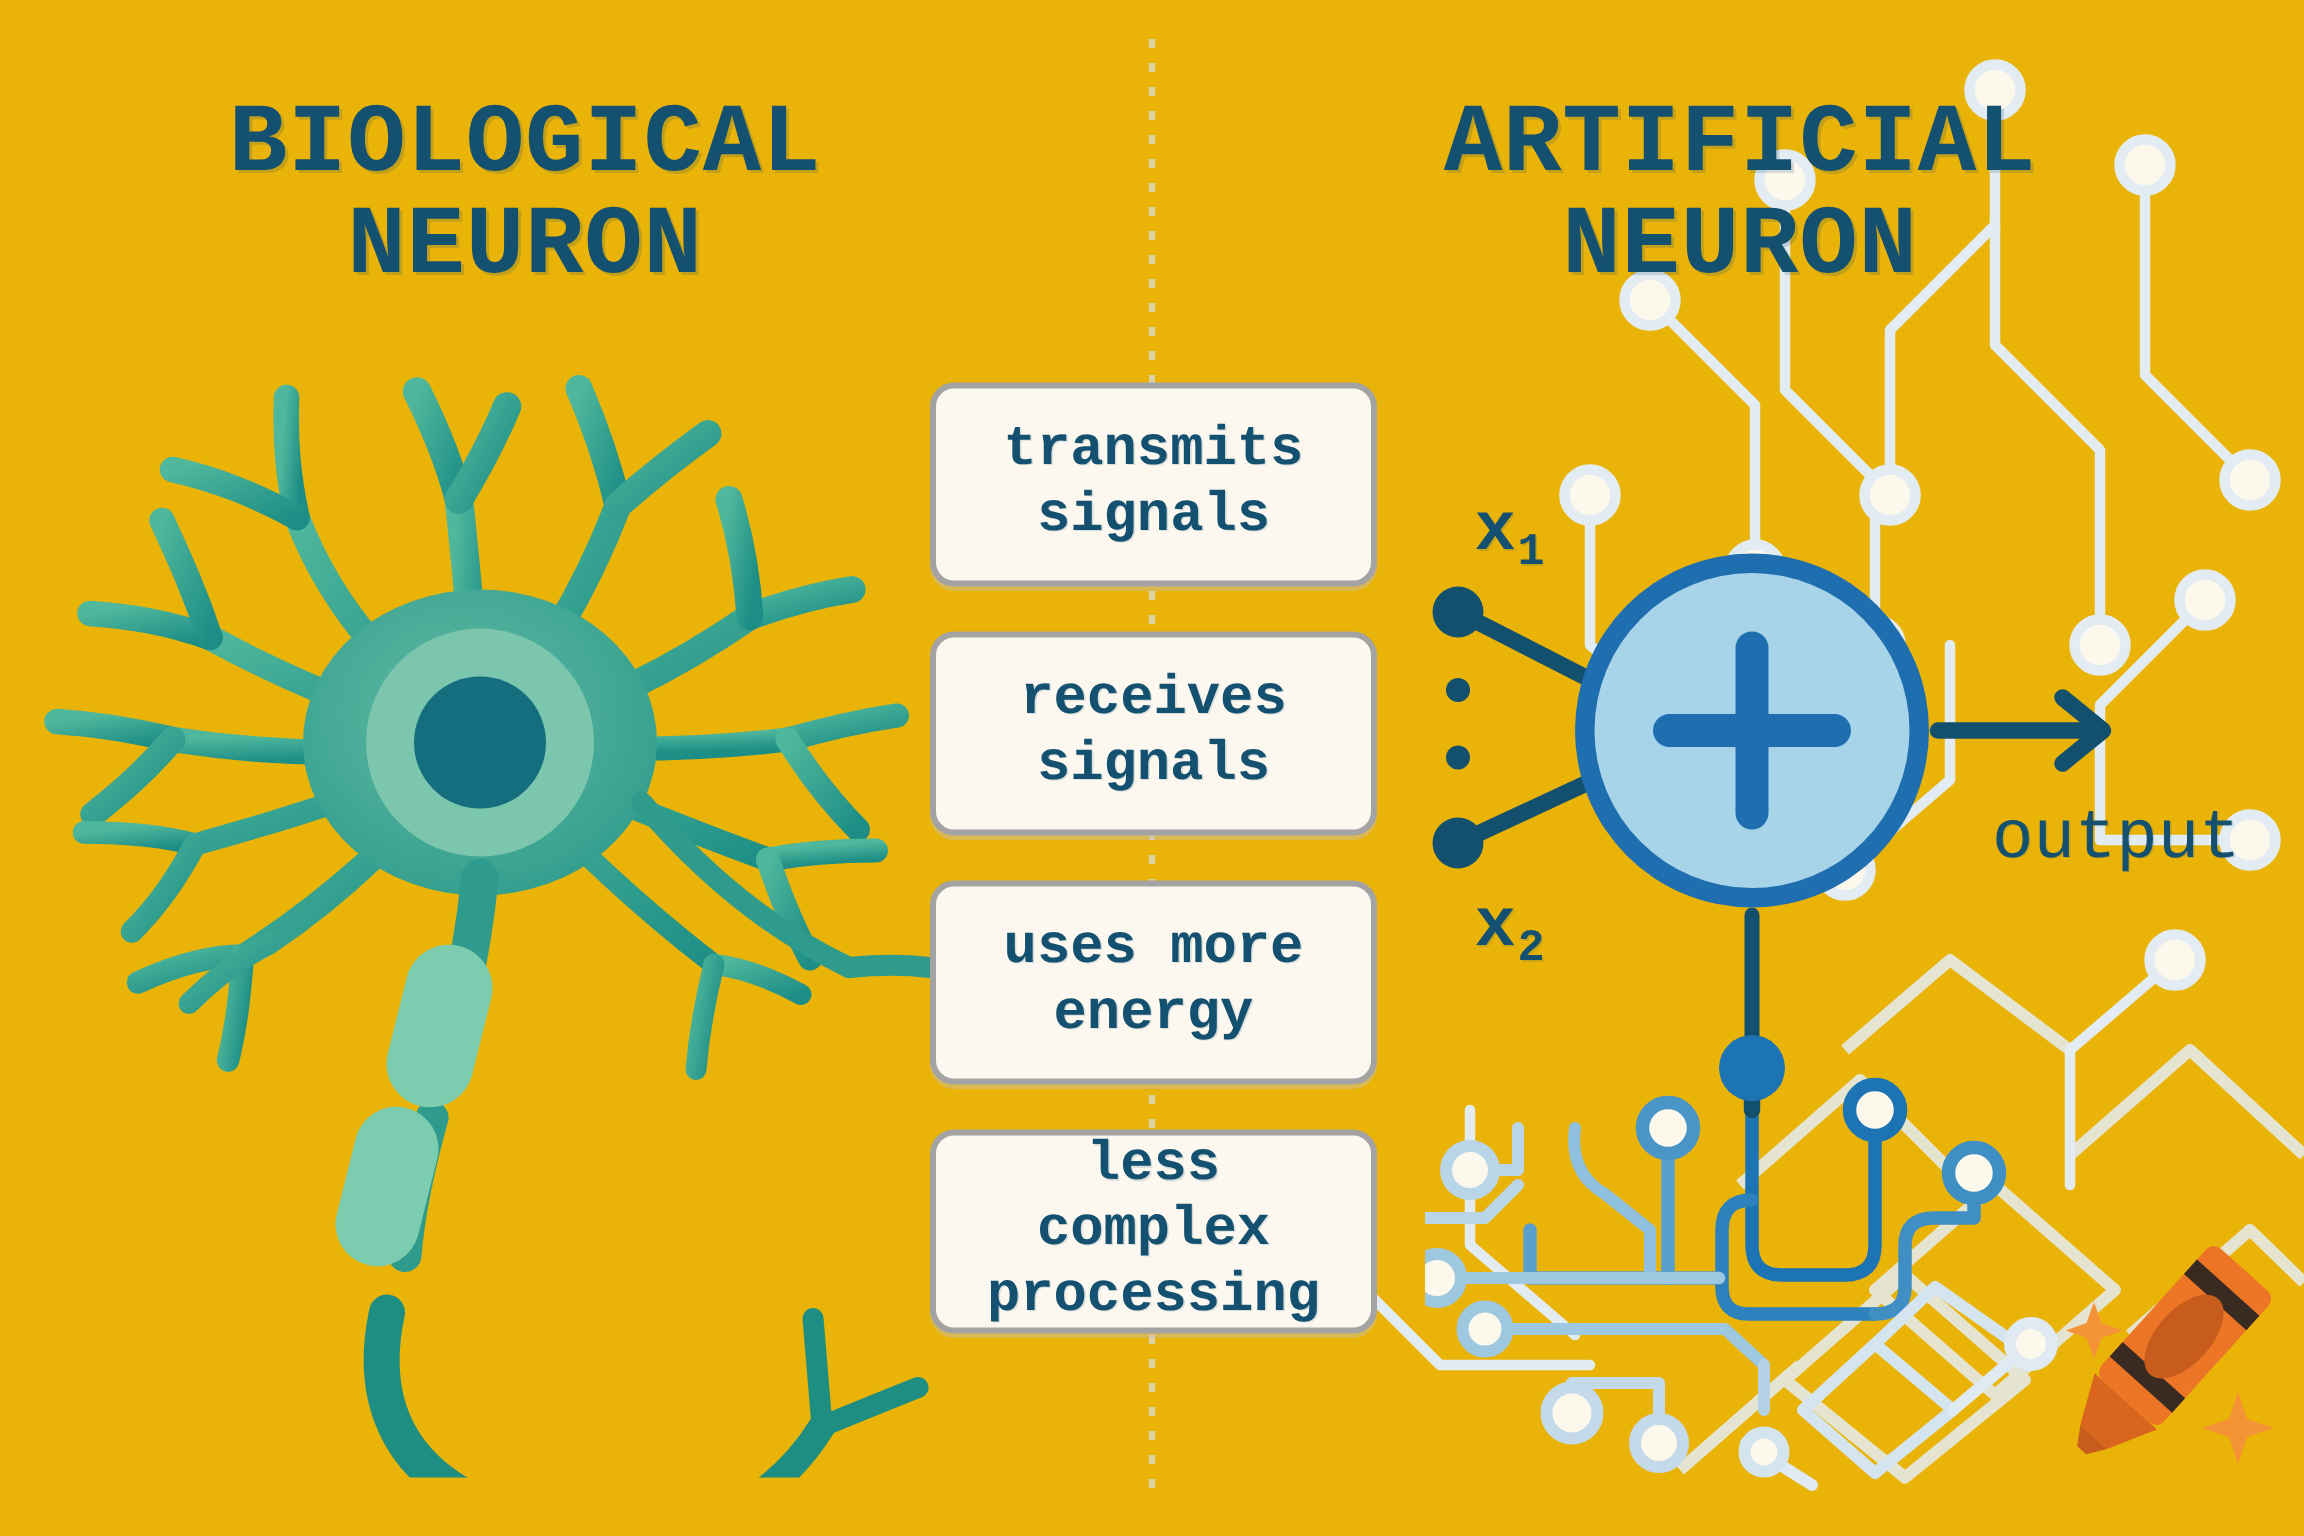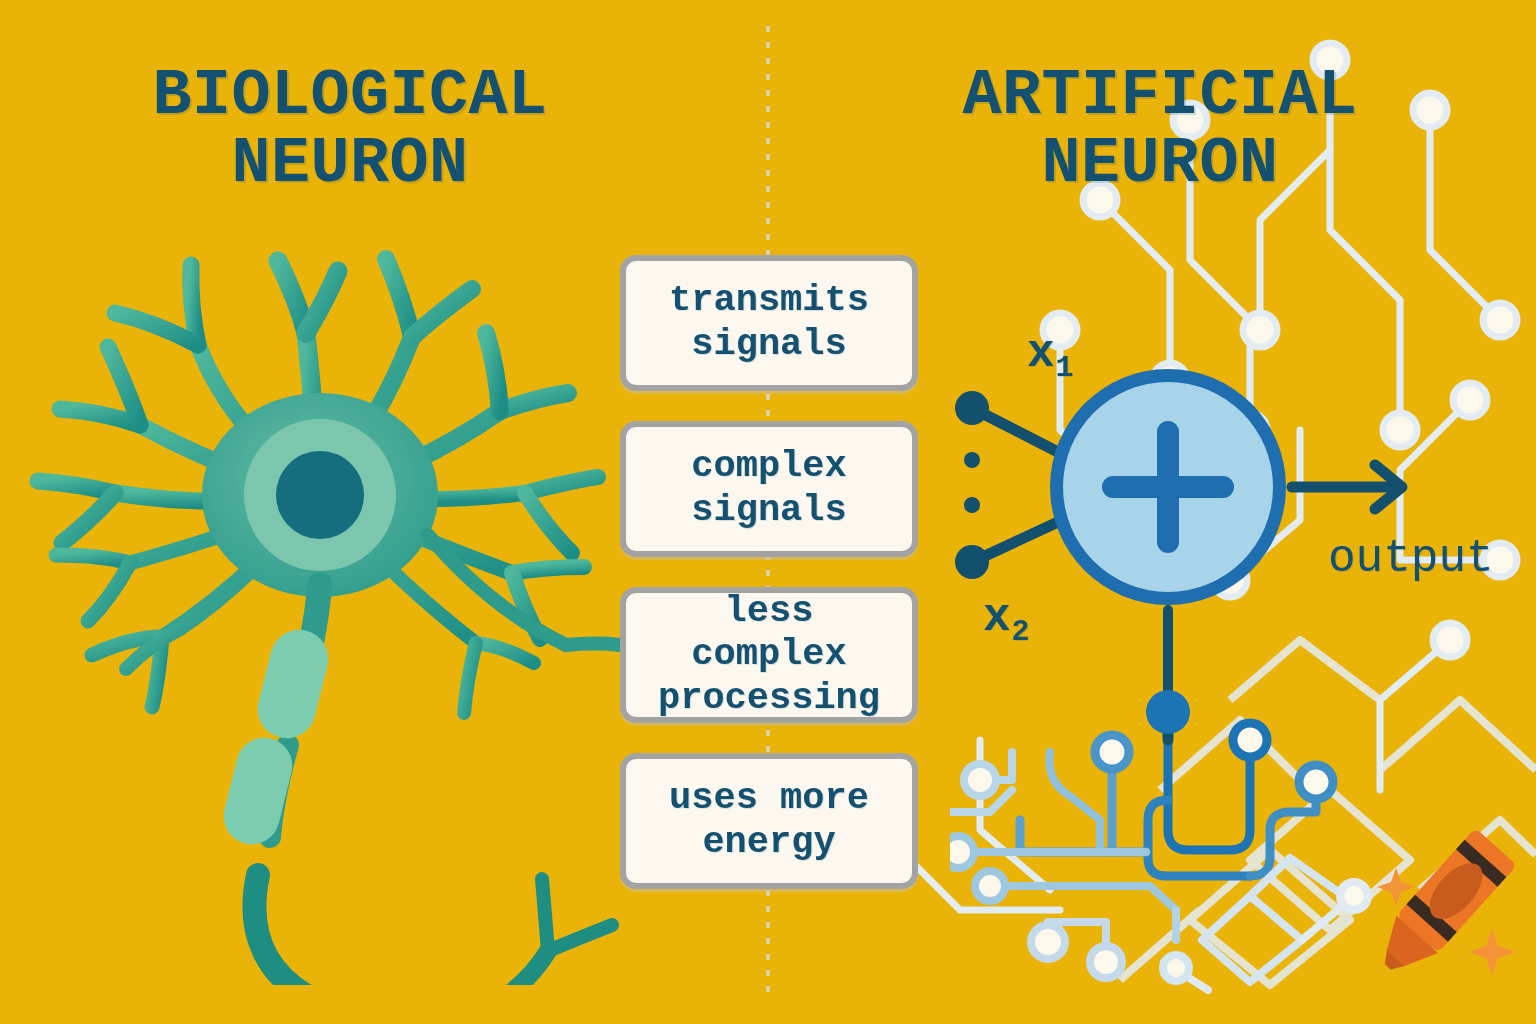--- a/index.html
+++ b/index.html
@@ -58,21 +58,21 @@
     top: 255px;
     width: 298px;
     display: flex;
     flex-direction: column;
     gap: 30px;
   }
   .cmp-box {
     box-sizing: border-box;
     width: 298px;
     height: 136px;
-    border: 6px solid #a3a3a3;
+    border: 4px solid #a3a3a3;
     border-radius: 16px;
     background: #fcf8ef;
     box-shadow: 0 3px 0 rgba(200,192,172,0.45);
     display: flex;
     align-items: center;
     justify-content: center;
     padding: 6px 12px;
     text-align: center;
     color: #14506f;
     font-size: 37px;
@@ -97,21 +97,21 @@
     height: 420px;
   }
 
   
   .an-label {
     position: absolute;
     color: #14506f;
     font-weight: bold;
     text-shadow: 1px 1px 0 rgba(20,80,111,0.16);
   }
-  #label-x1 { left: 983px; top: 328px; font-size: 46px; margin-left: 44px; }
+  #label-x1 { left: 983px; top: 328px; font-size: 46px; }
   #label-x2 { left: 983px; top: 592px; font-size: 46px; text-align: center; }
   .sub {
     font-size: 30px;
     vertical-align: -0.32em;
     margin-left: 1px;
   }
   #label-output {
     left: 1328px;
     top: 533px;
     font-size: 46px;
@@ -296,34 +296,34 @@
 
   <div id="center-list">
     <div class="cmp-box">
       <span>
         <span>transmits</span><br>
         <span>signals</span>
       </span>
     </div>
     <div class="cmp-box">
       <span>
-        <span>complex</span><br>
+        <span>receives</span><br>
         <span>signals</span>
+      </span>
+    </div>
+    <div class="cmp-box">
+      <span>
+        <span>uses more</span><br>
+        <span>energy</span>
       </span>
     </div>
     <div class="cmp-box">
       <span>
         <span>less complex</span><br>
         <span>processing</span>
-      </span>
-    </div>
-    <div class="cmp-box">
-      <span>
-        <span>uses more</span><br>
-        <span>energy</span>
       </span>
     </div>
   </div>
 
   <svg id="artificial-panel" viewBox="0 0 560 420" xmlns="http://www.w3.org/2000/svg">
 
     <g stroke="#12506e" stroke-width="11" stroke-linecap="round">
       <line x1="42" y1="108" x2="128" y2="152"></line>
       <line x1="42" y1="262" x2="128" y2="222"></line>
     </g>

